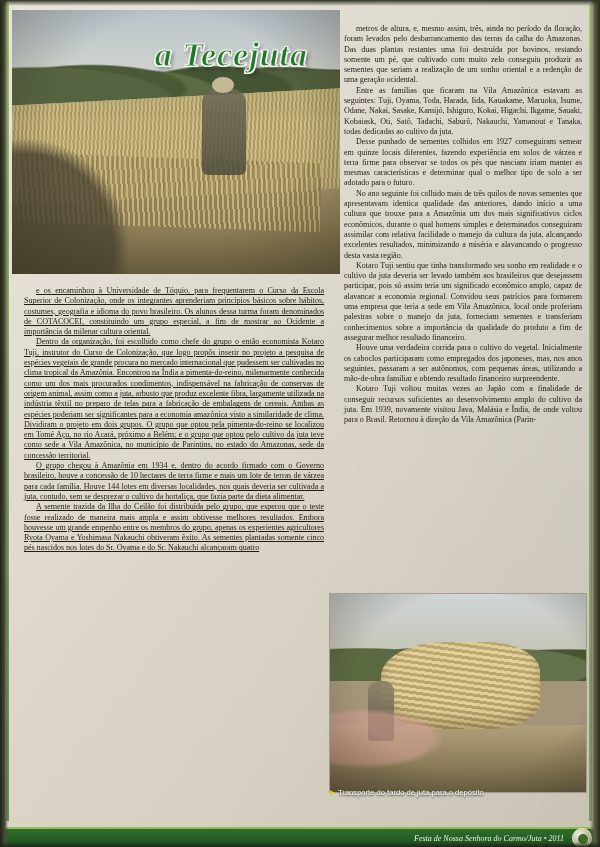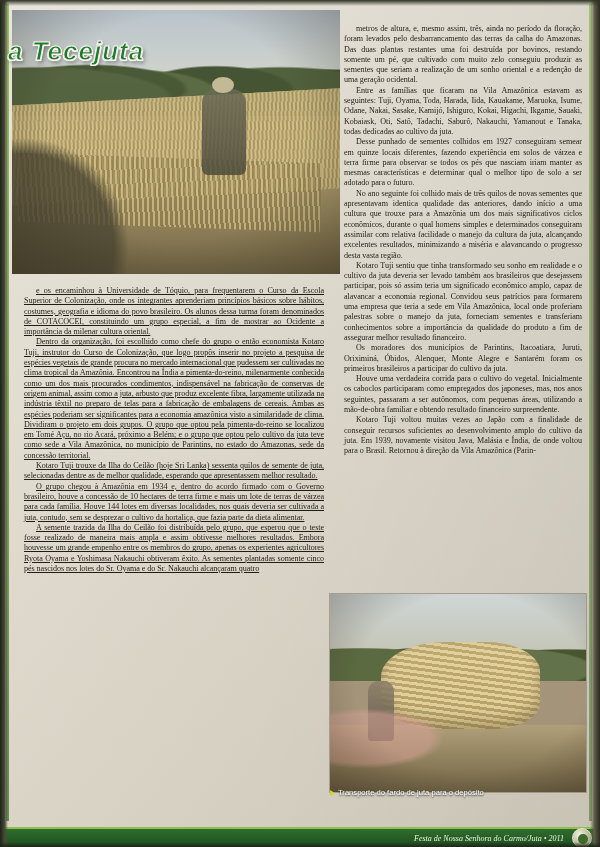--- a/index.html
+++ b/index.html
@@ -102,33 +102,34 @@
     background: radial-gradient(ellipse at 50% 45%, rgba(0,0,0,0) 55%, rgba(40,35,20,.35));
   }
 
   
   .title-wrap {
     position: absolute;
     left: 8px; top: 36px;
     width: 300px;
   }
   .title {
-    font-family: Liberation Sans, sans-serif;
+    font-family: Liberation Serif, serif;
     font-weight: bold;
     font-style: italic;
-    font-size: 26px;
+    font-size: 34px;
     letter-spacing: 1px;
     color: #1d7a2b;
     -webkit-text-stroke: 1px #f2f0e6;
     text-shadow:
       0 0 2px #ffffff,
       1px 1px 0 #ffffff,
       -1px 1px 0 #ffffff,
       2px 3px 4px rgba(0,0,0,.45);
     white-space: nowrap;
+    text-align: right;
   }
 
   
   .col {
     position: absolute;
     font-size: 8.1px;
     line-height: 10.3px;
     text-align: justify;
     color: #211d16;
     letter-spacing: -0.05px;
@@ -277,32 +278,30 @@
     <div class="tp-vign"></div>
   </div>
 
   <div class="title-wrap">
     <div class="title">a Tecejuta</div>
   </div>
 
   <div class="col col-left">
     <p>e os encaminhou à Universidade de Tóquio, para frequentarem o Curso da Escola Superior de Colonização, onde os integrantes aprenderiam princípios básicos sobre hábitos, costumes, geografia e idioma do povo brasileiro. Os alunos dessa turma foram denominados de COTACOCEI, constituindo um grupo especial, a fim de mostrar ao Ocidente a importância da milenar cultura oriental.</p>
     <p>Dentro da organização, foi escolhido como chefe do grupo o então economista Kotaro Tuji, instrutor do Curso de Colonização, que logo propôs inserir no projeto a pesquisa de espécies vegetais de grande procura no mercado internacional que pudessem ser cultivadas no clima tropical da Amazônia. Encontrou na Índia a pimenta-do-reino, milenarmente conhecida como um dos mais procurados condimentos, indispensável na fabricação de conservas de origem animal, assim como a juta, arbusto que produz excelente fibra, largamente utilizada na indústria têxtil no preparo de telas para a fabricação de embalagens de cereais. Ambas as espécies poderiam ser significantes para a economia amazônica visto a similaridade de clima. Dividiram o projeto em dois grupos. O grupo que optou pela pimenta-do-reino se localizou em Tomé Açu, no rio Acará, próximo a Belém; e o grupo que optou pelo cultivo da juta teve como sede a Vila Amazônica, no município de Parintins, no estado do Amazonas, sede da concessão territorial.</p>
-    <p>Kotaro Tuji trouxe da Ilha do Ceilão (hoje Sri Lanka) sessenta quilos de semente de juta, selecionadas dentre as de melhor qualidade, esperando que apresentassem melhor resultado.</p>
     <p>O grupo chegou à Amazônia em 1934 e, dentro do acordo firmado com o Governo brasileiro, houve a concessão de 10 hectares de terra firme e mais um lote de terras de várzea para cada família. Houve 144 lotes em diversas localidades, nos quais deveria ser cultivada a juta, contudo, sem se desprezar o cultivo da hortaliça, que fazia parte da dieta alimentar.</p>
     <p>A semente trazida da Ilha do Ceilão foi distribuída pelo grupo, que esperou que o teste fosse realizado de maneira mais ampla e assim obtivesse melhores resultados. Embora houvesse um grande empenho entre os membros do grupo, apenas os experientes agricultores Ryota Oyama e Yoshimasa Nakauchi obtiveram êxito. As sementes plantadas somente cinco pés nascidos nos lotes do Sr. Oyama e do Sr. Nakauchi alcançaram quatro</p>
   </div>
 
   <div class="col col-right">
     <p>metros de altura, e, mesmo assim, três, ainda no período da floração, foram levados pelo desbarrancamento das terras da calha do Amazonas. Das duas plantas restantes uma foi destruída por bovinos, restando somente um pé, que cultivado com muito zelo conseguiu produzir as sementes que seriam a realização de um sonho oriental e a redenção de uma geração ocidental.</p>
     <p>Entre as famílias que ficaram na Vila Amazônica estavam as seguintes: Tuji, Oyama, Toda, Harada, Iida, Kauakame, Maruoka, Isume, Odane, Nakai, Sasake, Kamijó, Ishiguro, Kokai, Higachi, Ikgame, Sauaki, Kobaiask, Oti, Satô, Tadachi, Saburô, Nakauchi, Yamanout e Tanaka, todas dedicadas ao cultivo da juta.</p>
     <p>Desse punhado de sementes colhidos em 1927 conseguiram semear em quinze locais diferentes, fazendo experiência em solos de várzea e terra firme para observar se todos os pés que nasciam iriam manter as mesmas características e determinar qual o melhor tipo de solo a ser adotado para o futuro.</p>
     <p>No ano seguinte foi colhido mais de três quilos de novas sementes que apresentavam identica qualidade das anteriores, dando início a uma cultura que trouxe para a Amazônia um dos mais significativos ciclos econômicos, durante o qual homens simples e determinados conseguiram assimilar com relativa facilidade o manejo da cultura da juta, alcançando excelentes resultados, minimizando a miséria e alavancando o progresso desta vasta região.</p>
     <p>Kotaro Tuji sentiu que tinha transformado seu sonho em realidade e o cultivo da juta deveria ser levado também aos brasileiros que desejassem participar, pois só assim teria um significado econômico amplo, capaz de alavancar a economia regional. Convidou seus patrícios para formarem uma empresa que teria a sede em Vila Amazônica, local onde proferiam palestras sobre o manejo da juta, forneciam sementes e transferiam conhecimentos sobre a importância da qualidade do produto a fim de assegurar melhor resultado financeiro.</p>
-    <p>Os moradores dos municípios de Parintins, Itacoatiara, Juruti, Oriximiná, Óbidos, Alenquer, Monte Alegre e Santarém foram os primeiros brasileiros a participar do cultivo da juta.</p>
     <p>Houve uma verdadeira corrida para o cultivo do vegetal. Inicialmente os caboclos participaram como empregados dos japoneses, mas, nos anos seguintes, passaram a ser autônomos, com pequenas áreas, utilizando a mão-de-obra familiar e obtendo resultado financeiro surpreendente.</p>
     <p>Kotaro Tuji voltou muitas vezes ao Japão com a finalidade de conseguir recursos suficientes ao desenvolvimento amplo do cultivo da juta. Em 1939, novamente visitou Java, Malásia e Índia, de onde voltou para o Brasil. Retornou à direção da Vila Amazônica (Parin-</p>
   </div>
 
   <div class="bottom-photo">
     <div class="bp-sky"></div>
     <div class="bp-green"></div>
     <div class="bp-ground"></div>
     <div class="bp-bale"></div>
     <div class="bp-fig"></div>

